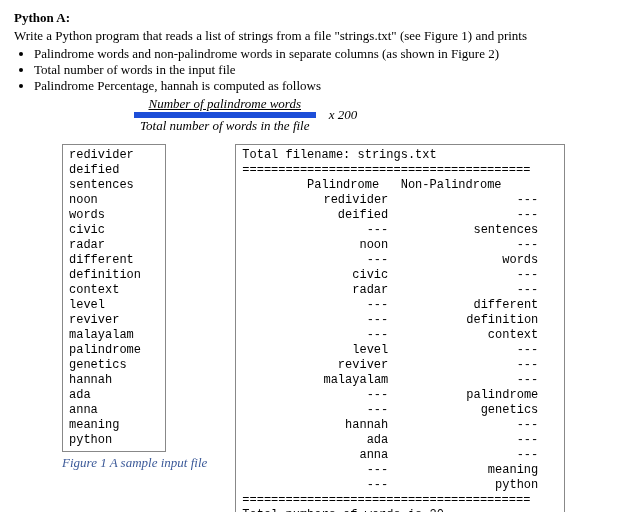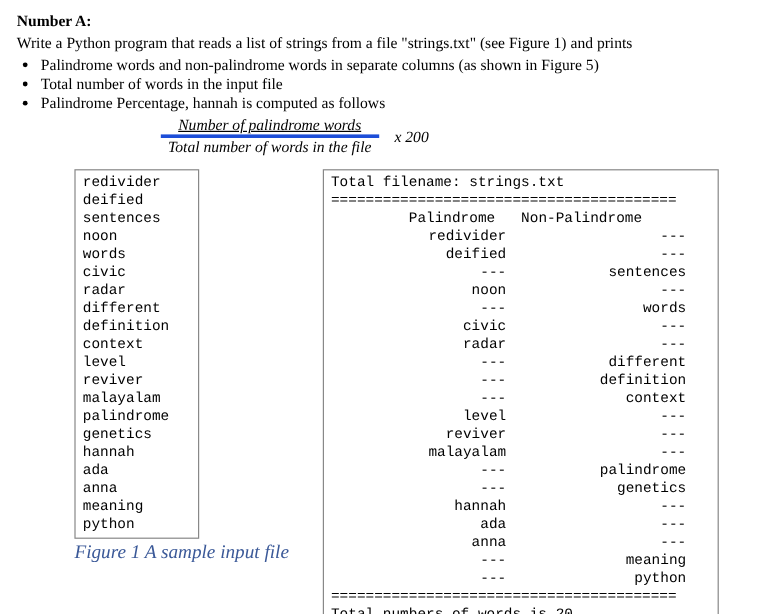--- a/index.html
+++ b/index.html
@@ -33,21 +33,21 @@
     margin-top: 2px;
     font-style: italic;
   }
   .frac {
     display: inline-block;
     vertical-align: middle;
     text-align: center;
   }
   .frac .num-nodeco {
     display: block;
-    border-bottom: 3px solid #1d4ed8;
+    border-bottom: 6px solid #1d4ed8;
     padding: 0 6px;
     text-align: center;
   }
   .frac .den {
     display: block;
     padding: 0 6px;
   }
   .x100 {
     display: inline-block;
     vertical-align: middle;
@@ -67,21 +67,21 @@
     padding: 3px 6px;
     font-family: "Courier New", Courier, monospace;
     font-size: 12px;
     line-height: 15px;
     width: 90px;
   }
   .inputbox div { white-space: pre; }
   .caption {
     color: #3b5998;
     font-style: italic;
-    font-size: 16px;
+    font-size: 13px;
     margin-top: 3px;
   }
   .outbox {
     border: 1px solid #888;
     padding: 3px 6px;
     font-family: "Courier New", Courier, monospace;
     font-size: 12px;
     line-height: 15px;
     width: 316px;
   }
@@ -89,24 +89,24 @@
     display: flex;
   }
   .outbox .c1 { width: 146px; text-align: right; }
   .outbox .c2 { width: 150px; text-align: right; padding-right: 8px;}
   .outbox .hdr { white-space: pre; }
   .outbox .sep { letter-spacing: 0; white-space: pre; overflow: hidden;}
 </style>
 </head>
 <body>
 
-<div class="title">Number A:</div>
+<div class="title">Python A:</div>
 <div class="instr">Write a Python program that reads a list of strings from a file "strings.txt" (see Figure 1) and prints</div>
 <ul class="bullets">
-  <li>Palindrome words and non-palindrome words in separate columns (as shown in Figure 5)</li>
+  <li>Palindrome words and non-palindrome words in separate columns (as shown in Figure 2)</li>
   <li>Total number of words in the input file</li>
   <li>Palindrome Percentage, hannah is computed as follows</li>
 </ul>
 <div class="formula">
   <span class="frac">
     <span class="num-nodeco"><u>Number of palindrome words</u></span>
     <span class="den">Total number of words in the file</span>
   </span>
   <span class="x100">x  200</span>
 </div>

